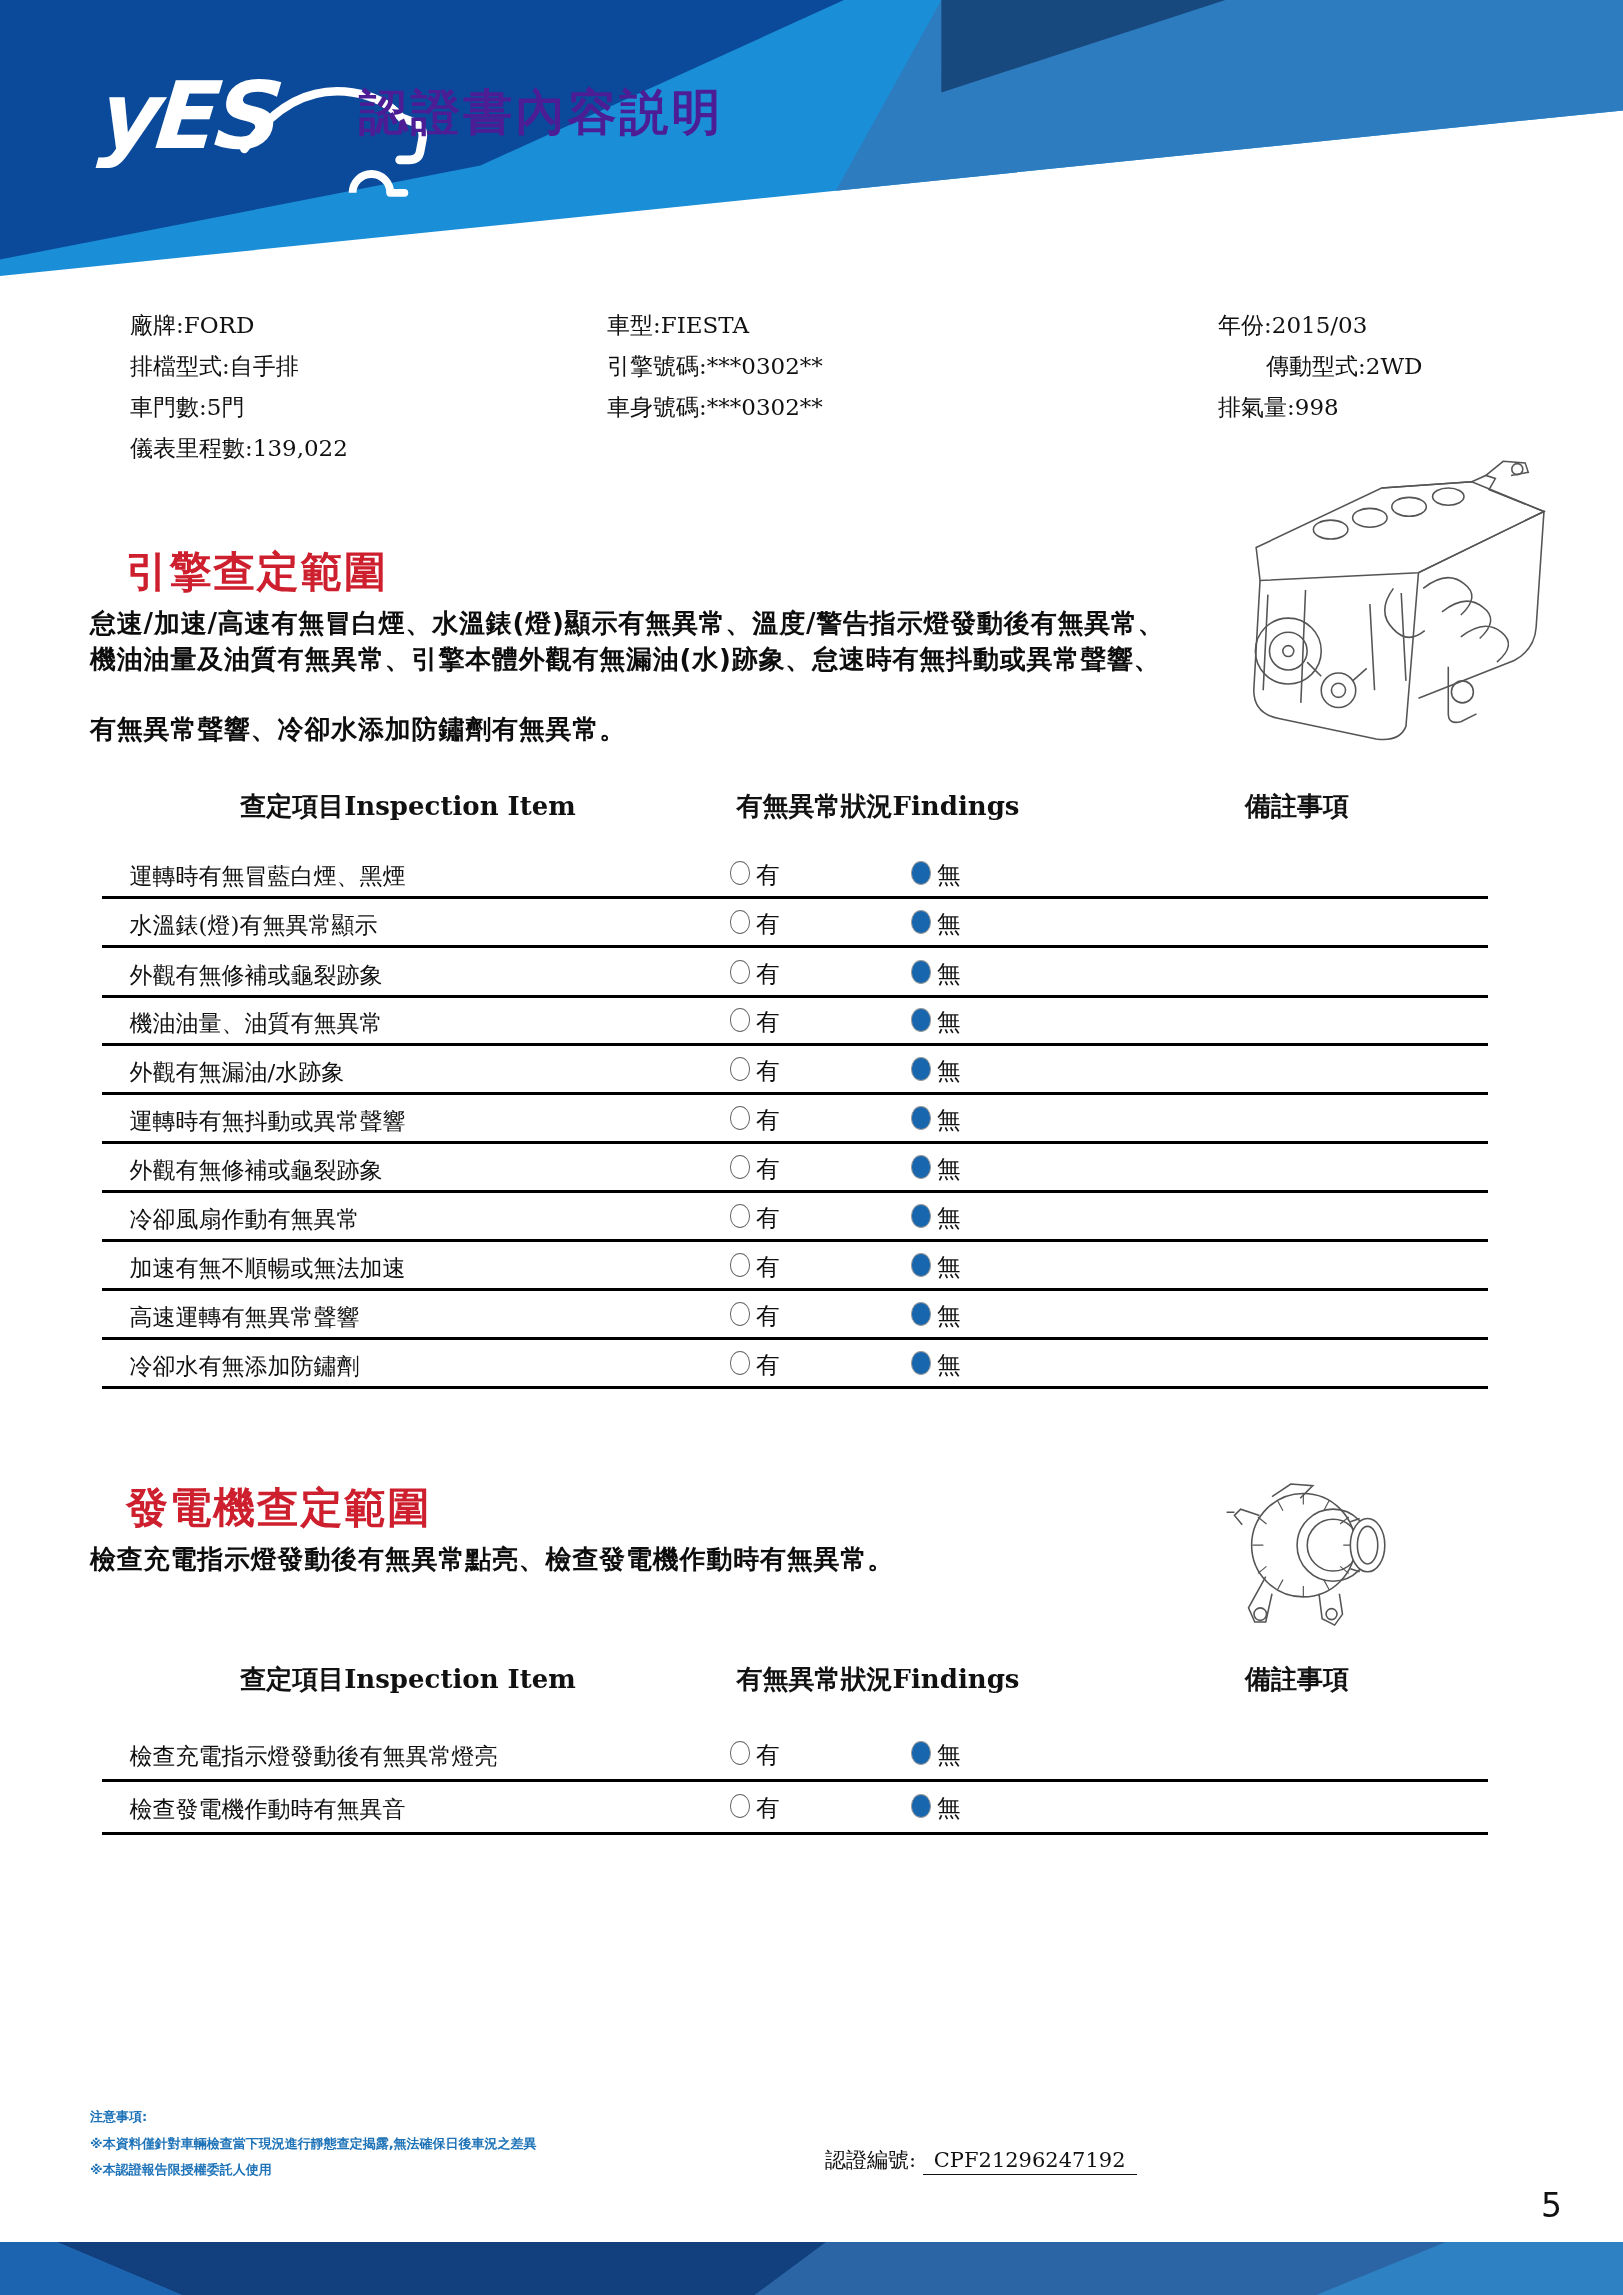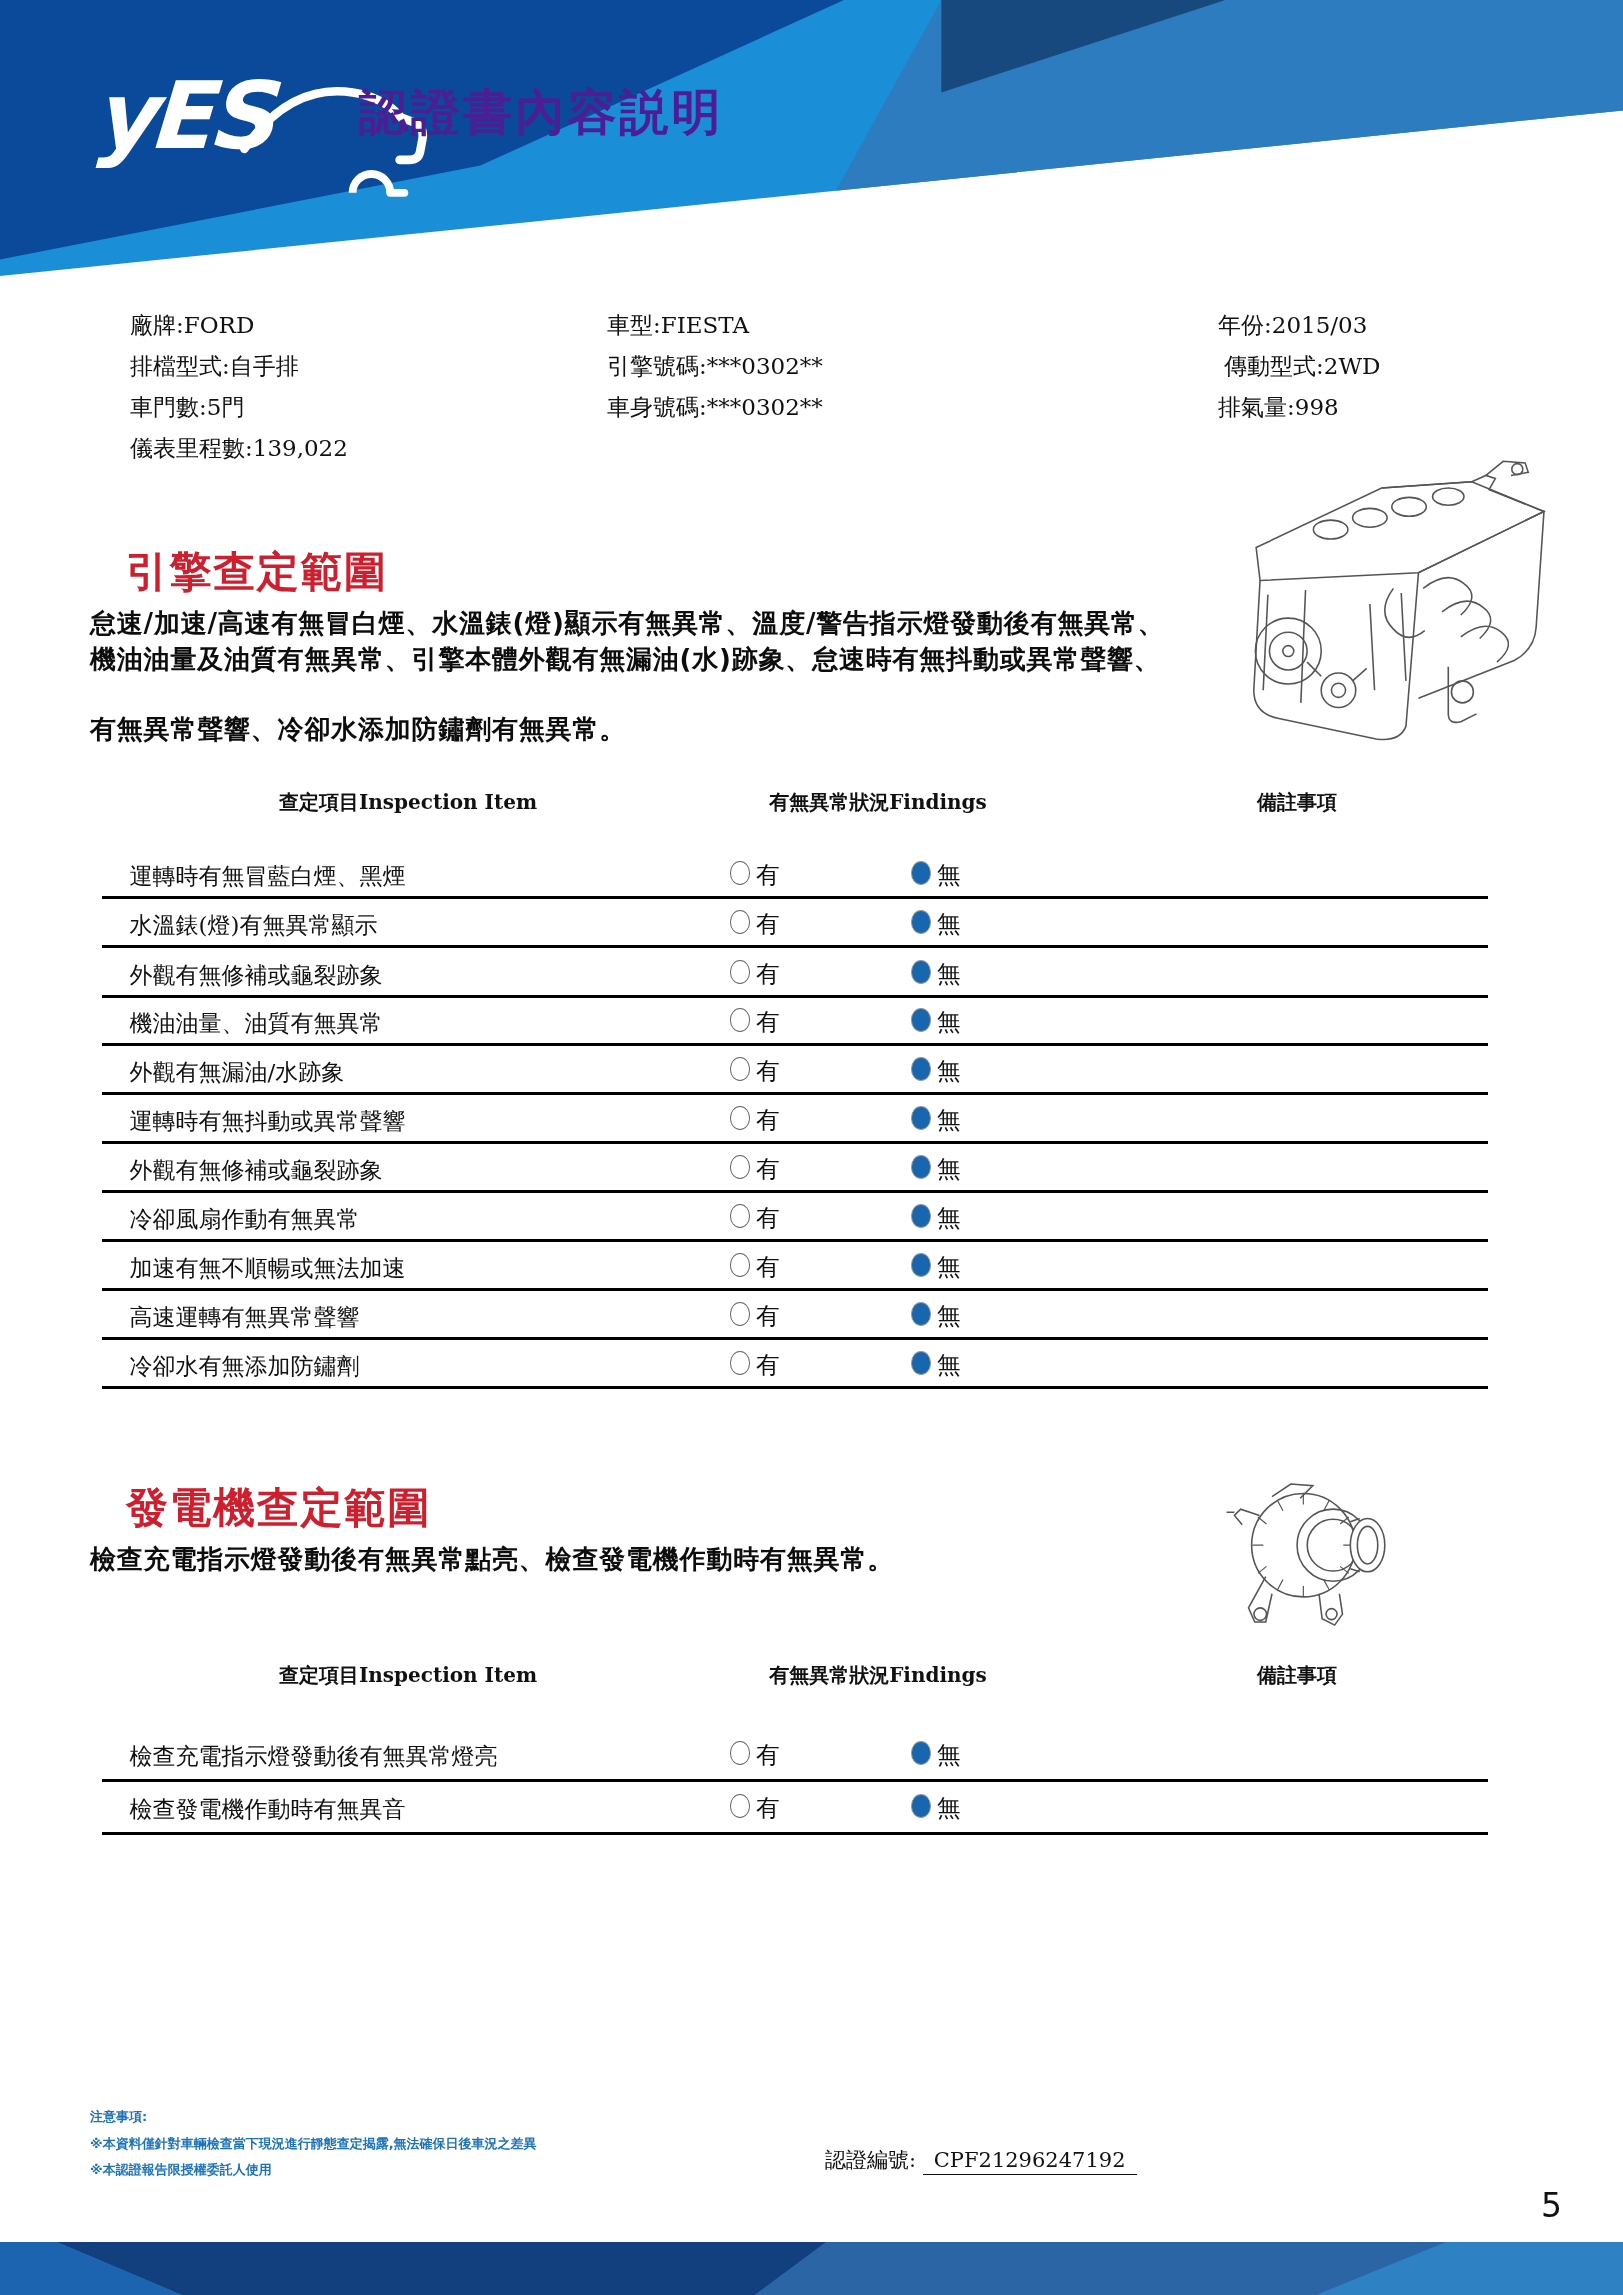--- a/index.html
+++ b/index.html
@@ -24,21 +24,21 @@
   
   .info-line{position:absolute;font-size:23px;white-space:nowrap;}
 
   
   .sec-title{position:absolute;font-family:"DejaVu Sans","Liberation Sans",sans-serif;
              font-weight:900;font-size:42px;color:#ce1f2e;letter-spacing:1.6px;white-space:nowrap;}
   .desc-line{position:absolute;font-family:"DejaVu Sans","Liberation Sans",sans-serif;
              font-weight:900;font-size:26px;color:#0d0d0d;letter-spacing:0.8px;white-space:nowrap;}
 
   
-  .th{position:absolute;font-size:20px;font-weight:bold;white-space:nowrap;transform:translateX(-50%);}
+  .th{position:absolute;font-size:26px;font-weight:bold;white-space:nowrap;transform:translateX(-50%);}
   .trow{position:absolute;left:102px;width:1386px;border-bottom:3.1px solid #000;}
   .trow .item{position:absolute;left:27.5px;top:11px;font-size:23px;white-space:nowrap;}
   .radio{position:absolute;top:11px;width:20.4px;height:23.6px;border-radius:50%;box-sizing:border-box;}
   .radio.off{border:1.6px solid #666;background:#fff;}
   .radio.on{border:1.6px solid #9a9a9a;background:#1766ae;}
   .radio-label{position:absolute;top:9.4px;font-size:23.6px;white-space:nowrap;}
 
   
   .note{position:absolute;left:90px;font-family:"DejaVu Sans","Liberation Sans",sans-serif;
         font-weight:bold;font-size:13px;color:#1e73b8;white-space:nowrap;}
@@ -88,21 +88,21 @@
 
     <div class="info-line" style="left:607px;top:310px;">
       <span>車型</span><span>:</span><span>FIESTA</span></div>
     <div class="info-line" style="left:607px;top:351px;">
       <span>引擎號碼</span><span>:</span><span>***0302**</span></div>
     <div class="info-line" style="left:607px;top:392px;">
       <span>車身號碼</span><span>:</span><span>***0302**</span></div>
 
     <div class="info-line" style="left:1218px;top:310px;">
       <span>年份</span><span>:</span><span>2015/03</span></div>
-    <div class="info-line" style="left:1224px;top:351px;">
+    <div class="info-line" style="left:1266px;top:351px;">
       <span>傳動型式</span><span>:</span><span>2WD</span></div>
     <div class="info-line" style="left:1218px;top:392px;">
       <span>排氣量</span><span>:</span><span>998</span></div>
   </div>
 
   <div class="sec-title" style="left:126px;top:544px;">引擎查定範圍</div>
 
   <div class="desc-line" style="left:90px;top:606px;">怠速/加速/高速有無冒白煙、水溫錶(燈)顯示有無異常、溫度/警告指示燈發動後有無異常、</div>
   <div class="desc-line" style="left:90px;top:642px;">機油油量及油質有無異常、引擎本體外觀有無漏油(水)跡象、怠速時有無抖動或異常聲響、</div>
   <div class="desc-line" style="left:90px;top:712px;">有無異常聲響、冷卻水添加防鏽劑有無異常。</div>

